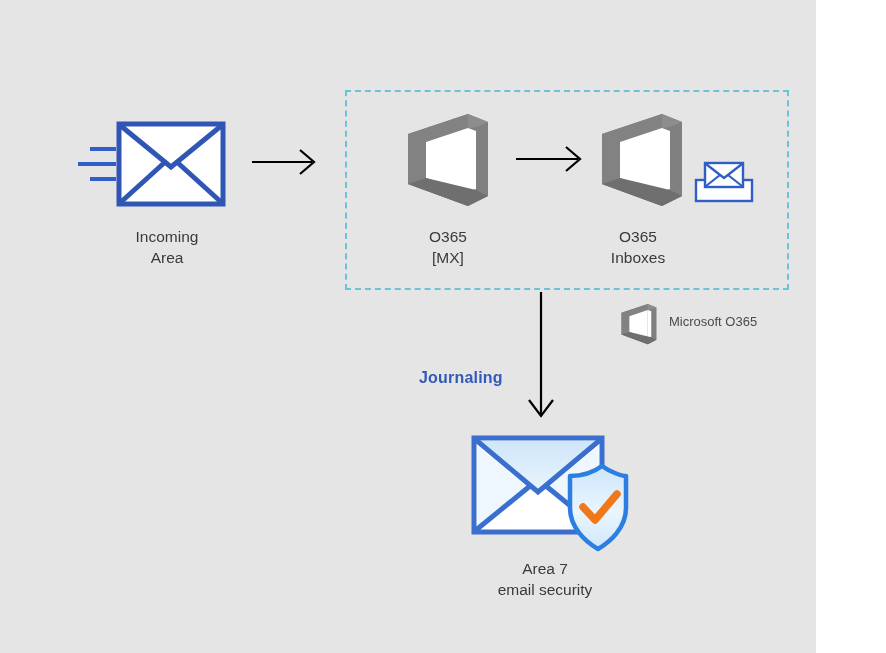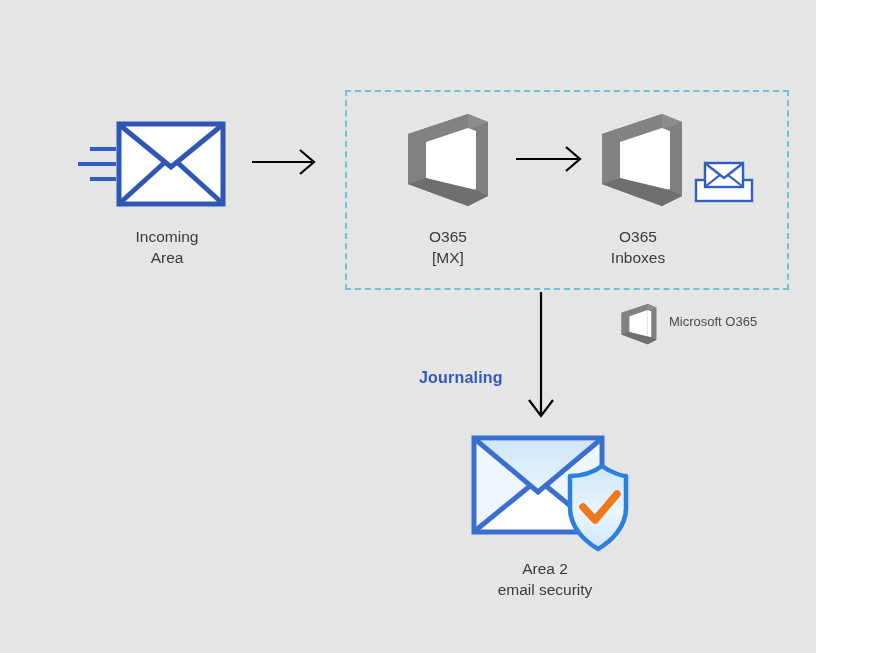--- a/index.html
+++ b/index.html
@@ -174,15 +174,15 @@
 
       <path d="M6 8 L68 60 L130 8" fill="none" stroke="#3a6fd0" stroke-width="5" stroke-linejoin="miter"></path>
       <path d="M6 98 L60 54" fill="none" stroke="#3a6fd0" stroke-width="5"></path>
       <path d="M130 98 L76 54" fill="none" stroke="#3a6fd0" stroke-width="5"></path>
 
       <path d="M100 44 C112 44 124 40 132 34 C140 40 152 44 156 44 L156 76 C156 96 140 110 128 117 C116 110 100 96 100 76 Z" fill="url(#shieldFill)" stroke="#2b7fe0" stroke-width="4.5" stroke-linejoin="round"></path>
       <path d="M113 75 L125 88 L147 62" fill="none" stroke="#f07818" stroke-width="7.5" stroke-linecap="round" stroke-linejoin="round"></path>
     </svg>
   </div>
 
-  <div class="caption" style="left:470px; top:558px; width:150px;"><span>Area 2</span><br><span>email security</span></div>
+  <div class="caption" style="left:470px; top:558px; width:150px;"><span>Area 7</span><br><span>email security</span></div>
 
 </div>
 
 </body></html>

